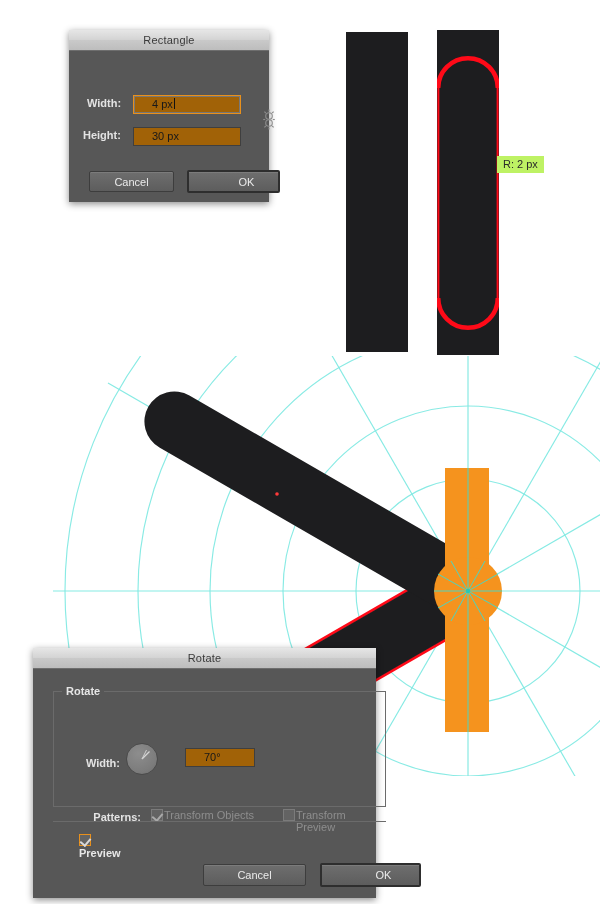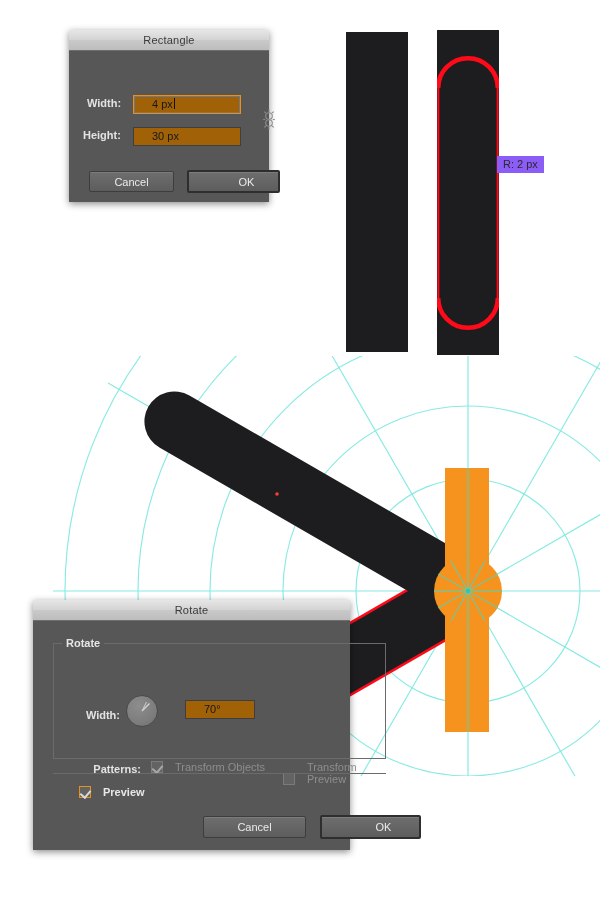--- a/index.html
+++ b/index.html
@@ -100,21 +100,21 @@
   .rd-row { position: absolute; display: flex; align-items: center; }
   #rd-w-label { left: 18px; top: 46px; width: 56px; }
   #rd-w-field { position: absolute; left: 64px; top: 44px; width: 108px; height: 19px; }
   #rd-h-label { left: 14px; top: 78px; width: 60px; }
   #rd-h-field { position: absolute; left: 64px; top: 76px; width: 108px; height: 19px; }
   #rd-link { position: absolute; left: 190px; top: 56px; width: 20px; height: 24px; }
   #rd-cancel { position: absolute; left: 20px; top: 120px; width: 85px; height: 21px; }
   #rd-ok { position: absolute; left: 118px; top: 119px; width: 93px; height: 23px; }
 
   
-  #rotate-dialog { left: 33px; top: 600px; width: 317px; height: 250px; }
+  #rotate-dialog { left: 33px; top: 648px; width: 343px; height: 250px; }
   #rotate-dialog .dialog-body { height: 229px; }
   .groupbox {
     position: absolute;
     left: 20px; top: 22px;
     width: 333px; height: 116px;
     border: 1px solid #6b6b6b;
     box-sizing: border-box;
   }
   .groupbox-legend {
     position: absolute;
@@ -148,26 +148,26 @@
     content: "";
     position: absolute;
     left: 2px; top: 1px;
     width: 5px; height: 8px;
     border-right: 2px solid #a9a9a9;
     border-bottom: 2px solid #a9a9a9;
     transform: rotate(40deg);
   }
   .chk.focused { border: 1px solid #e8901c; }
   .chk.on-light.checked::after { border-color: #d9d9d9; }
-  .chk-row { position: absolute; display: flex; align-items: flex-end; gap: 12px; }
+  .chk-row { position: absolute; display: flex; align-items: flex-start; gap: 1px; }
   .chk-label { font-size: 11px; color: #8e8e8e; }
   .chk-label.bright { color: #e8e8e8; font-weight: bold; }
   #ro-chk-objects { left: 118px; top: 140px; }
   #ro-chk-patterns { left: 250px; top: 140px; }
-  #ro-preview { left: 46px; top: 165px; }
+  #ro-preview { left: 46px; top: 165px; flex-direction: column; }
   .grp-divider {
     position: absolute;
     left: 20px; top: 152px; width: 333px; height: 1px;
     background: #6b6b6b;
   }
   #ro-copy { position: absolute; left: 22px; top: 195px; width: 103px; height: 22px; }
   #ro-cancel { position: absolute; left: 170px; top: 195px; width: 103px; height: 22px; }
   #ro-ok { position: absolute; left: 287px; top: 194px; width: 101px; height: 24px; }
 
   
@@ -177,21 +177,21 @@
     background: #1d1d1f;
   }
   #rect-rounded {
     left: 437px; top: 30px; width: 62px; height: 325px;
     background: #1d1d1f;
   }
   .round-overlay { position: absolute; left: 0; top: 0; width: 100%; height: 100%; }
 
   #tooltip-r {
     position: absolute; left: 497px; top: 156px;
-    background: #8b5cf6;
+    background: #bef264;
     color: #2b2b2b;
     font-size: 11px;
     padding: 2px 6px 3px 6px;
     white-space: nowrap;
   }
 
   #illustration {
     position: absolute;
     left: 0; top: 356px;
     width: 600px; height: 420px;

